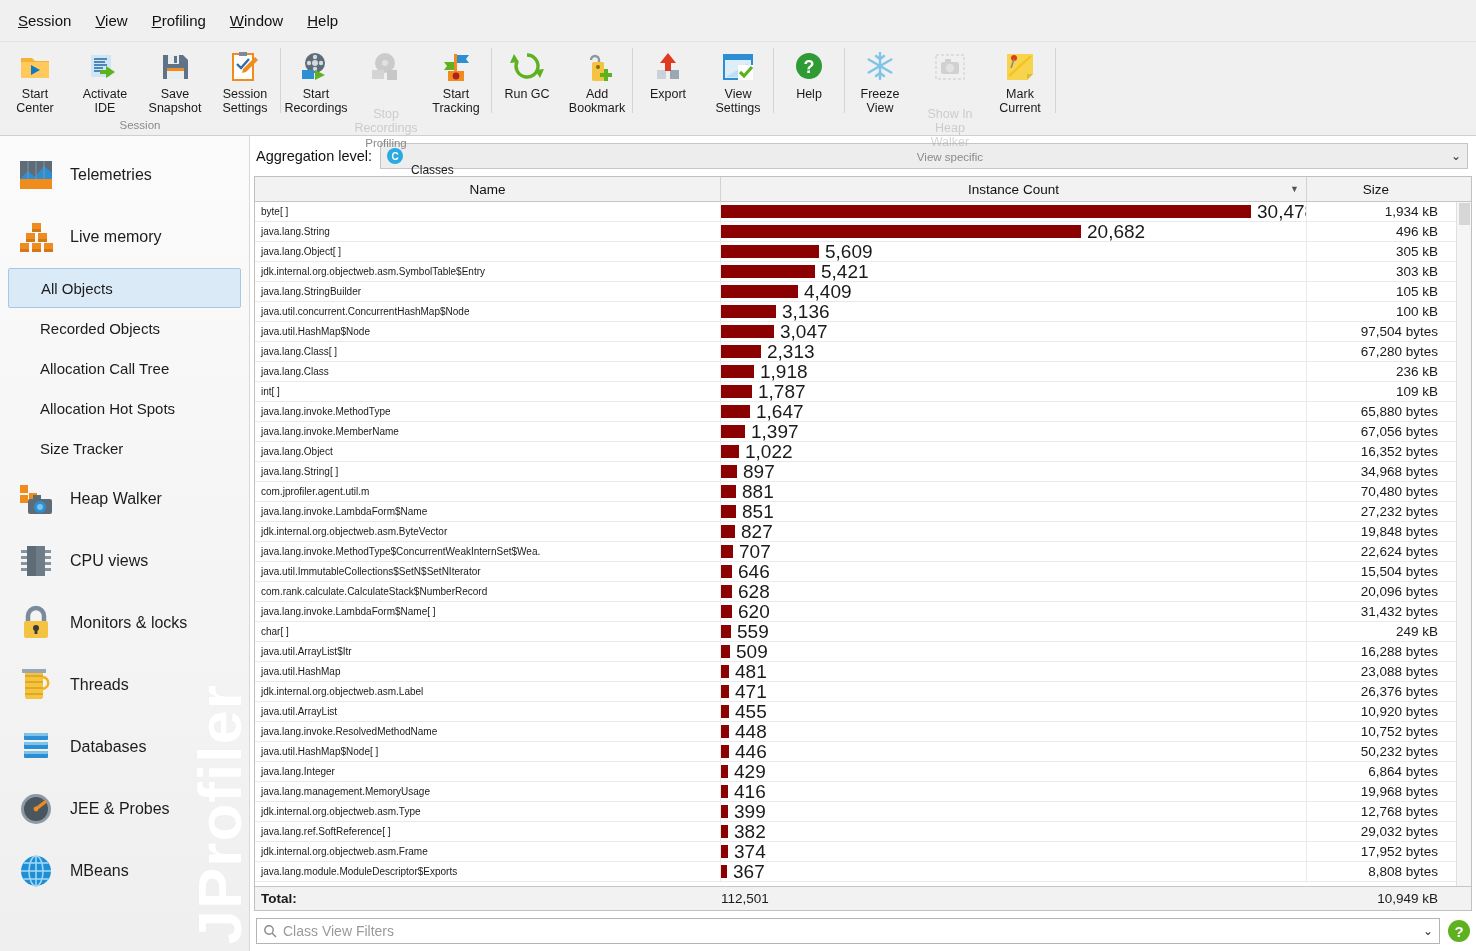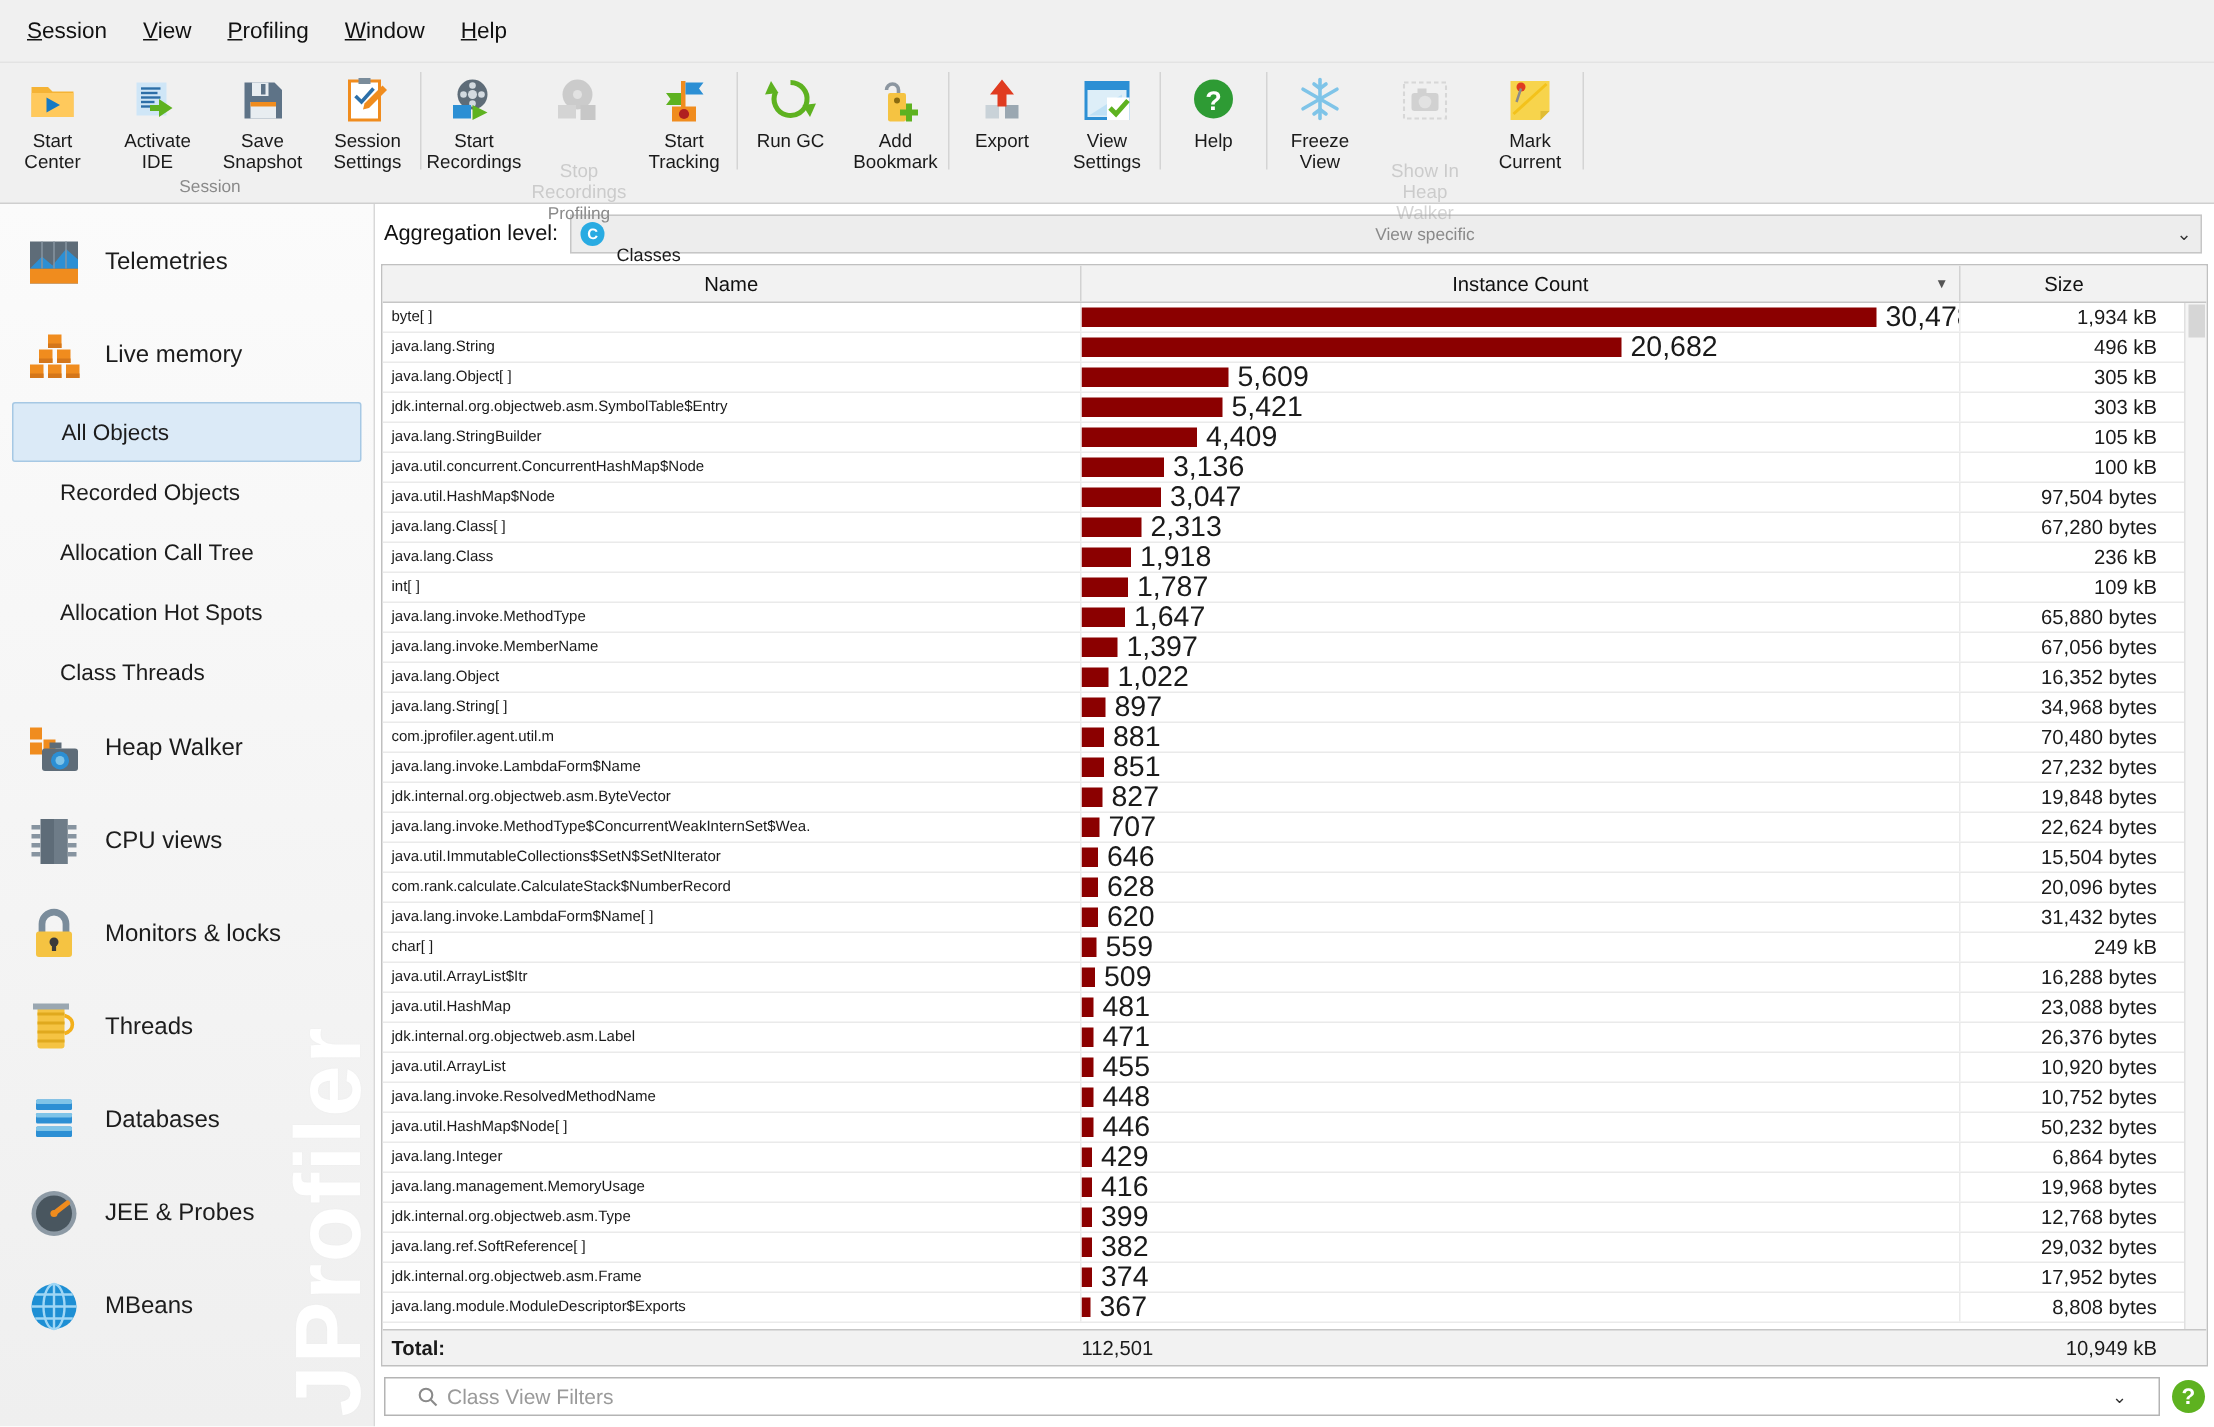--- a/index.html
+++ b/index.html
@@ -141,21 +141,21 @@
     position:absolute; top:1px; left:2px; width:11px; height:22px;
     background:#d6d6d6;
   }
 
   
   .filter-bar {
     height:40px; display:flex; align-items:center; padding:0 6px; gap:8px;
   }
   .filter-input {
     flex:1; height:26px; background:#fff; border:1px solid #b4b4b4;
-    display:flex; align-items:center; padding:0 21px; gap:6px;
+    display:flex; align-items:center; padding:0 6px; gap:6px;
   }
   .filter-input .ph { color:#9a9a9a; font-size:14px; }
   .filter-input .caret { margin-left:auto; font-size:12px; color:#333; }
   .mag { width:14px; height:14px; position:relative; flex:none; }
   .helpdot {
     width:22px; height:22px; border-radius:50%; background:#5EB220;
     color:#fff; font-size:15px; font-weight:bold; display:flex;
     align-items:center; justify-content:center; flex:none;
   }
   svg { display:block; }
@@ -462,21 +462,21 @@
     <div class="nav-sub">
       <span>Recorded Objects</span>
     </div>
     <div class="nav-sub">
       <span>Allocation Call Tree</span>
     </div>
     <div class="nav-sub">
       <span>Allocation Hot Spots</span>
     </div>
     <div class="nav-sub">
-      <span>Class Threads</span>
+      <span>Size Tracker</span>
     </div>
 
     <div class="nav-top">
       <div class="nav-ico">
         <svg width="40" height="40" viewBox="0 0 40 40">
           <g fill="#F08C1E">
               <rect x="4" y="6" width="8" height="8"></rect>
               <rect x="13" y="14" width="8" height="8"></rect>
               <rect x="4" y="16" width="8" height="8"></rect>
             </g>

